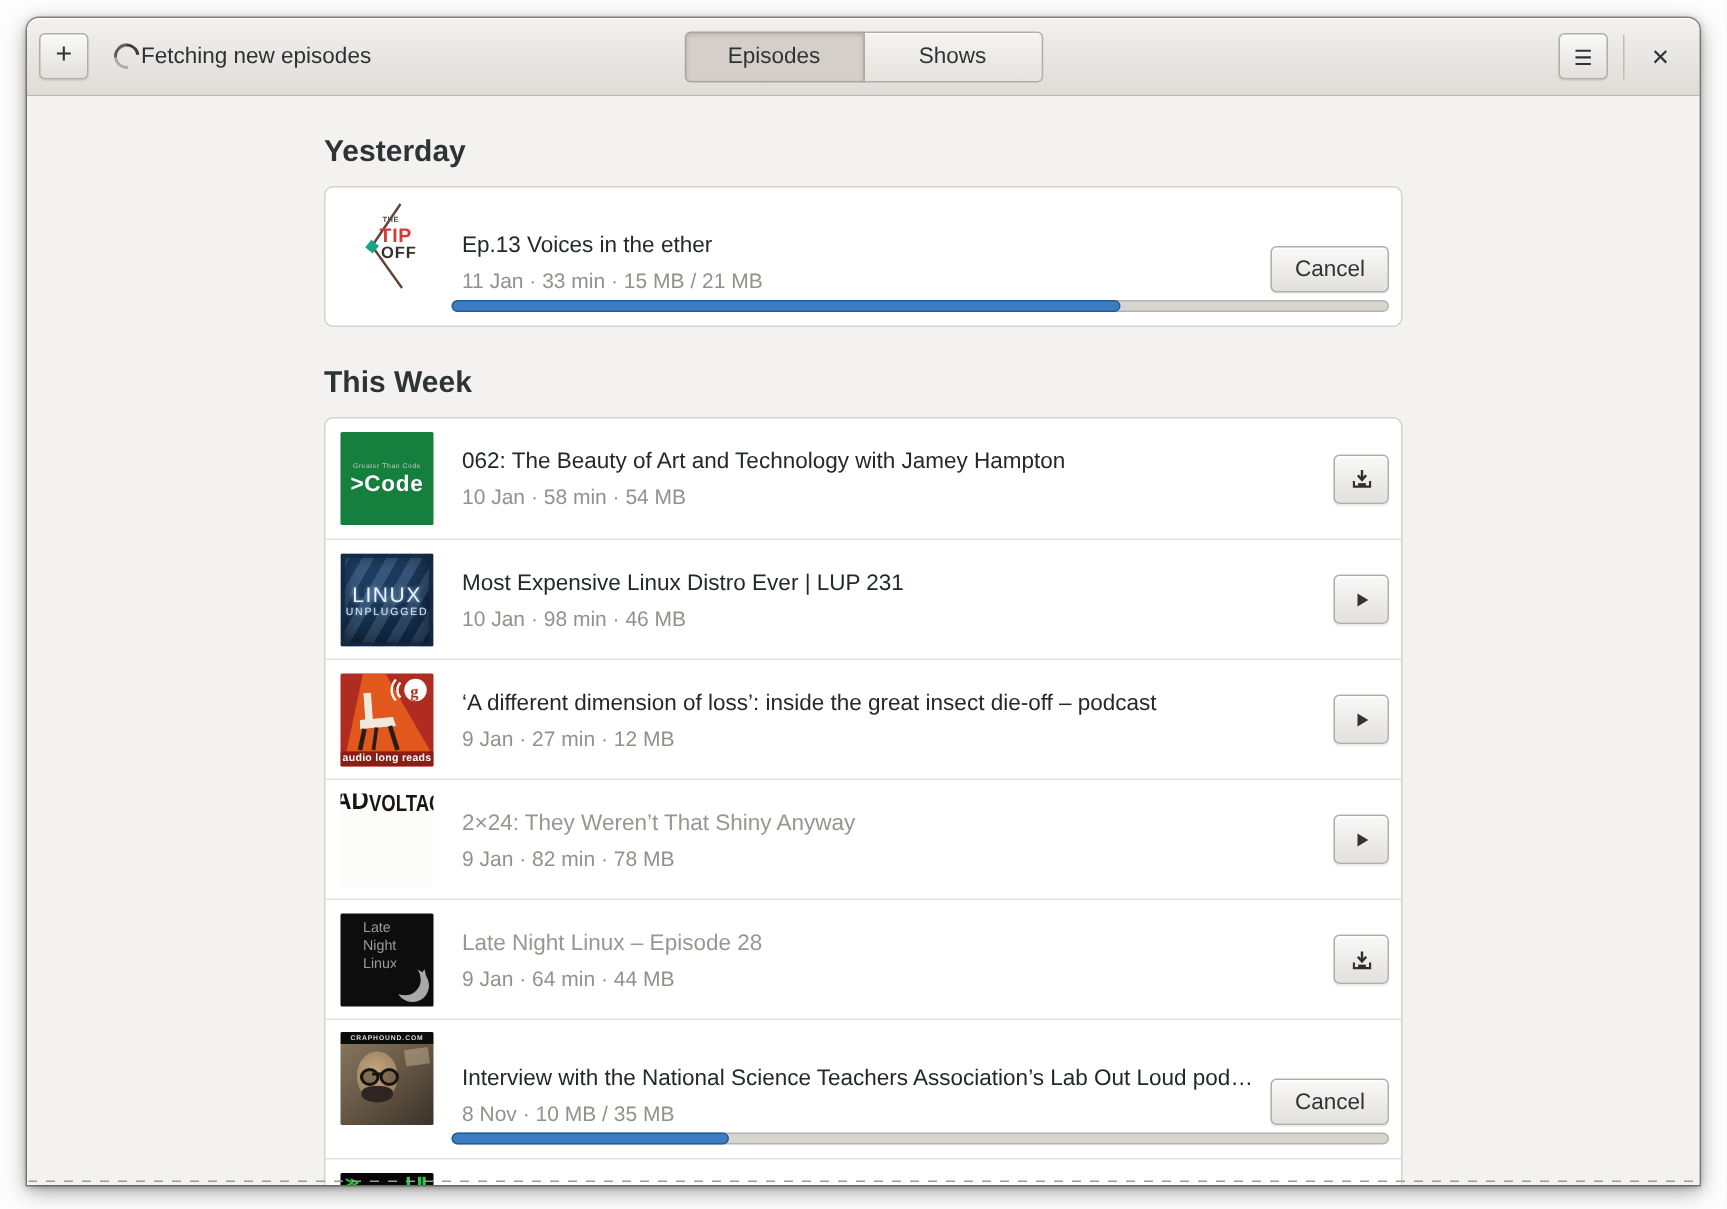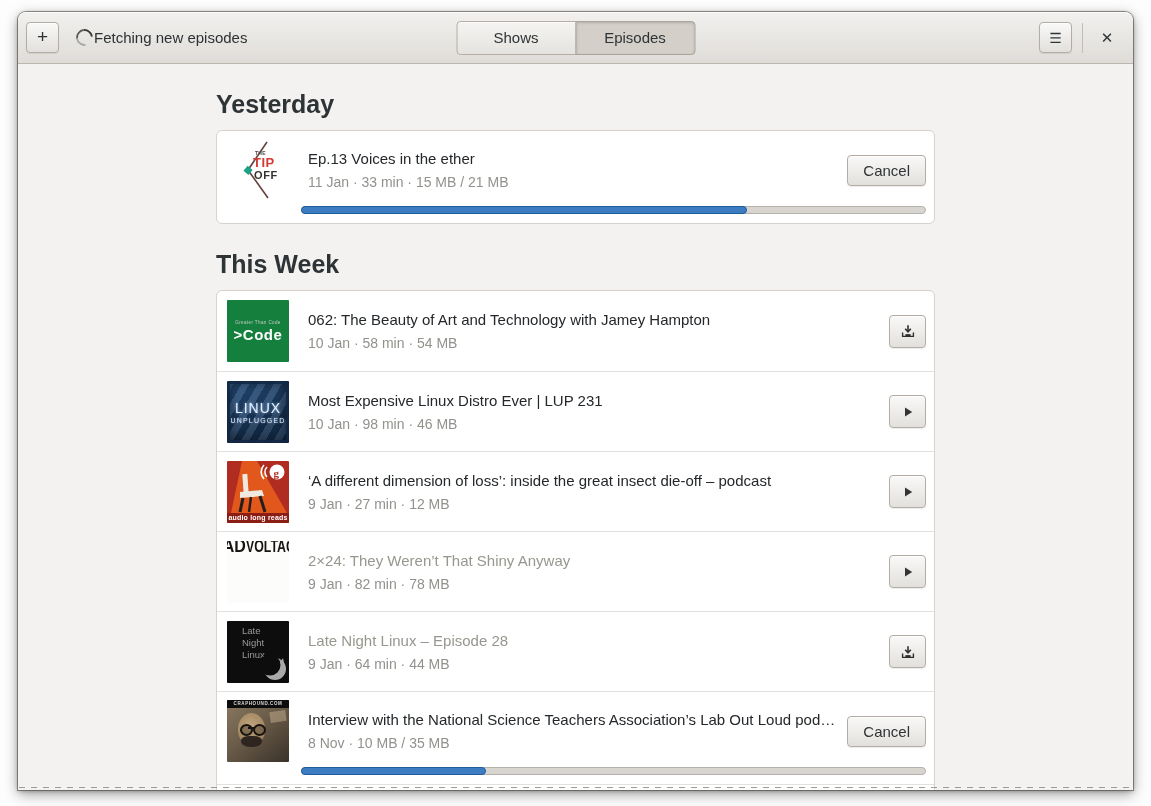--- a/index.html
+++ b/index.html
@@ -61,31 +61,31 @@
   .hdr-sep{width:1px;height:30px;background:#c2bcb5;margin:0 10px;}
   .close{
     background:none;border:none;font-size:15px;color:#2e3436;cursor:pointer;
     width:28px;height:28px;display:flex;align-items:center;justify-content:center;margin-right:4px;
   }
   
   .content{
     position:relative;height:726px;overflow:hidden;background:#f3f2f0;
   }
   .column{width:719px;margin:0 auto;display:flex;flex-direction:column;}
-  .section-title{font-size:25px;font-weight:700;color:#2e3436;margin:26px 0 0 0;}
+  .section-title{font-size:20px;font-weight:700;color:#2e3436;margin:26px 0 0 0;}
   .card{
     background:#fff;border:1px solid #d6d2cd;border-radius:6px;
     margin-top:11px;overflow:hidden;
   }
   .row{
     position:relative;display:flex;align-items:center;
     min-height:80px;box-sizing:border-box;padding:8px 8px 8px 10px;
   }
   .row + .row{border-top:1px solid #e3e1dd;}
-  .row.has-progress{min-height:84px;padding-bottom:22px;}
+  .row.has-progress{min-height:84px;padding-bottom:22px;align-items:flex-end;}
   .row-main{flex:1;margin-left:19px;min-width:0;}
   .title{font-size:15px;color:#24282b;white-space:nowrap;overflow:hidden;text-overflow:ellipsis;}
   .row.played .title{color:#96988f;}
   .meta{font-size:14px;color:#90938c;margin-top:7px;}
   .action{margin-left:12px;flex:none;}
   .text-btn{height:31px;padding:0 15px;font-size:15px;}
   .icon-btn{width:37px;height:33px;}
   .progress{
     position:absolute;left:84px;right:8px;bottom:9px;height:6px;
     background:#d8d5d1;border:1px solid #b5b2ad;border-radius:4px;
@@ -149,22 +149,22 @@
 <div class="window">
 
   <header class="headerbar">
     <button class="btn sq">
       <span class="plus">+</span>
     </button>
     <span class="spinner"></span>
     <span class="status">Fetching new episodes</span>
 
     <div class="switcher">
+      <button class="toggle active">Episodes</button>
       <button class="toggle">Shows</button>
-      <button class="toggle active">Episodes</button>
     </div>
 
     <div class="hdr-right">
       <button class="btn sq">
         <span class="burger">☰</span>
       </button>
       <div class="hdr-sep"></div>
       <button class="close">✕</button>
     </div>
   </header>

